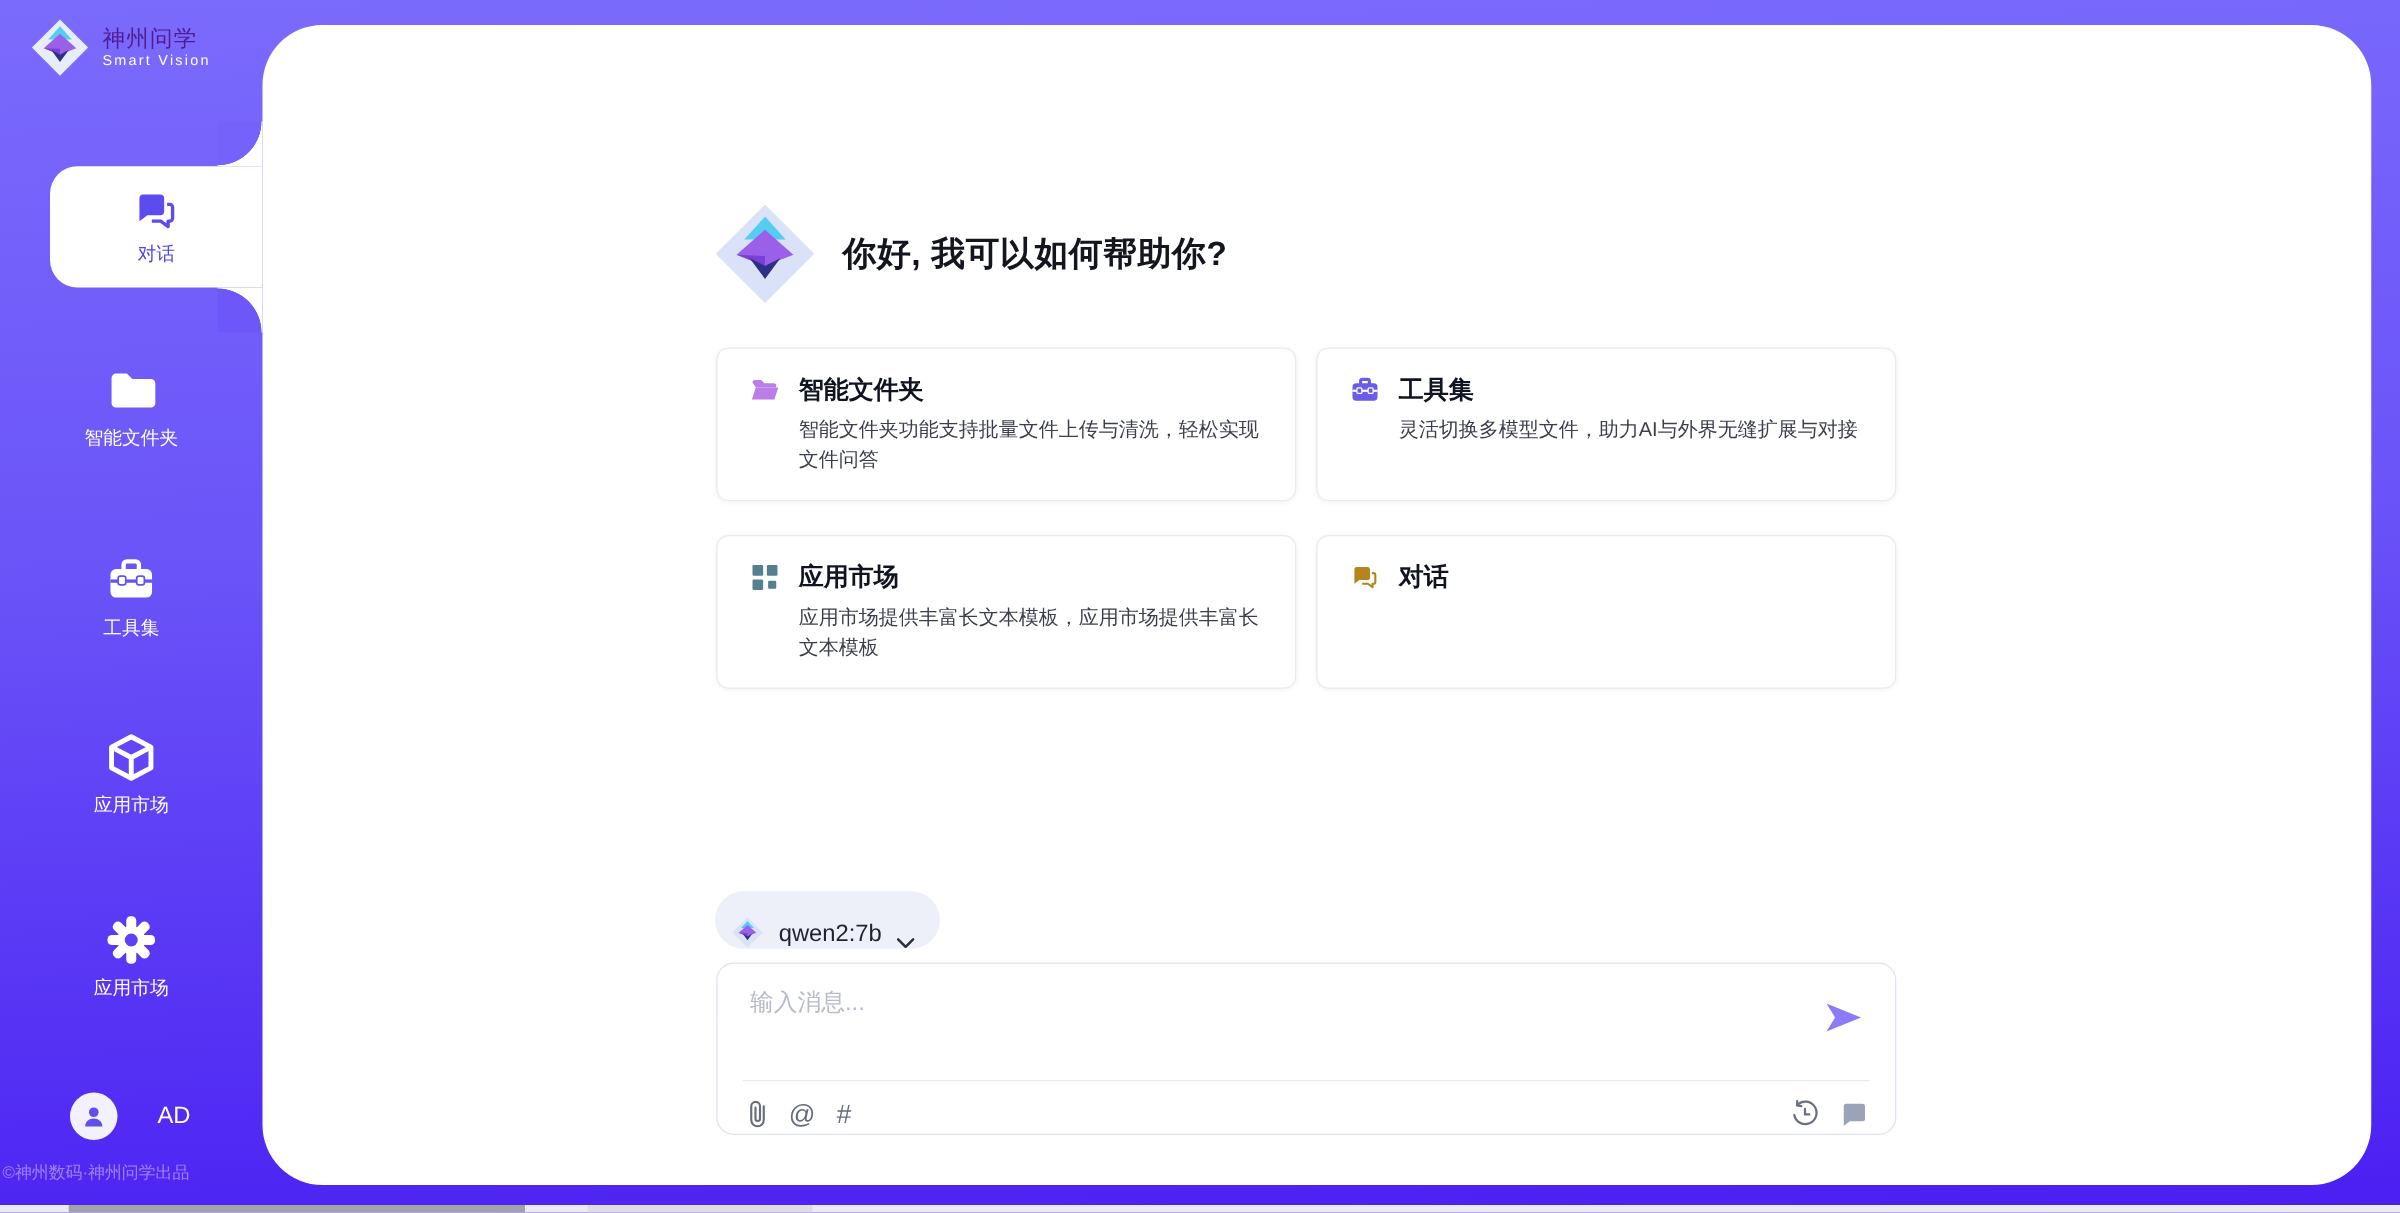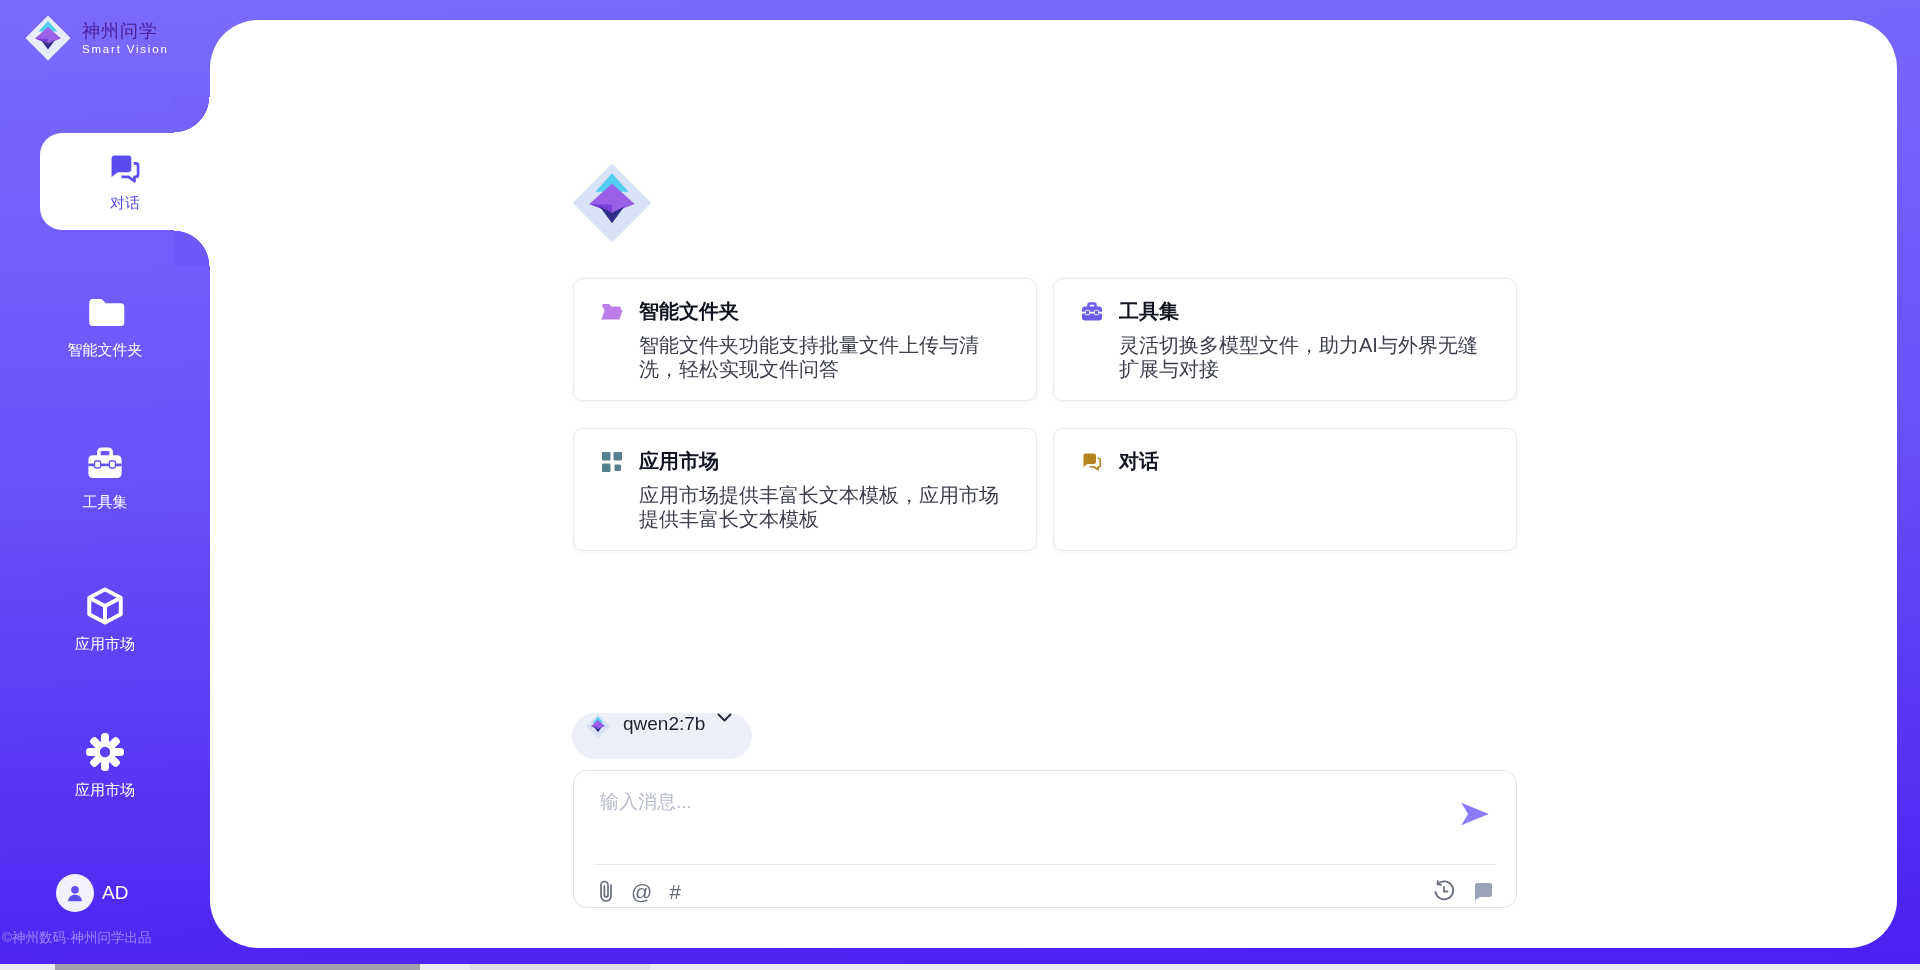--- a/index.html
+++ b/index.html
@@ -18,43 +18,43 @@
   .nav-item{position:absolute;left:0;width:210px;display:flex;flex-direction:column;
     align-items:center;gap:8px;color:#fff;font-size:15px;cursor:pointer;}
   .nav-item .nav-label{color:inherit;}
   .nav-item.active{left:40px;top:133px;width:170px;height:97px;background:#fff;
     border-radius:22px 0 0 22px;justify-content:center;gap:6px;color:#4f46e8;z-index:2;}
   .fillet{position:absolute;width:36px;height:36px;left:174px;z-index:2;}
   .fillet.top{top:97px;background:radial-gradient(circle 36px at 0 0,#7462fa 0 35px,#ffffff 35.5px);}
   .fillet.bottom{top:230px;background:radial-gradient(circle 36px at 0 100%,#6d57f8 0 35px,#ffffff 35.5px);}
   .nav-2{top:291px;} .nav-3{top:443px;} .nav-4{top:585px;} .nav-5{top:731px;}
 
-  .user-row{position:absolute;left:56px;top:874px;display:flex;align-items:center;gap:8px;cursor:pointer;}
+  .user-row{position:absolute;left:56px;top:874px;display:flex;align-items:center;gap:32px;cursor:pointer;}
   .avatar{width:38px;height:38px;border-radius:50%;background:#f3f1fd;display:flex;
     align-items:center;justify-content:center;}
   .user-name{color:#fff;font-size:19px;}
   .sidebar-footer{position:absolute;left:2px;top:929px;color:rgba(255,255,255,0.42);font-size:13.5px;}
 
   
   .greeting{position:absolute;left:360px;top:141px;display:flex;align-items:center;gap:20px;}
   .greeting h1{margin:0;font-size:27px;font-weight:700;color:#14161f;letter-spacing:0.5px;}
 
   
   .card{position:absolute;width:464px;height:123px;background:#fff;border:1px solid #e8eaf2;
     border-radius:10px;box-sizing:border-box;padding:19px 26px;cursor:pointer;
     box-shadow:0 1px 4px rgba(40,45,80,0.05);}
   .card-head{display:flex;align-items:center;gap:15px;}
   .card-title{font-size:20px;font-weight:700;color:#101320;}
-  .card-desc{margin:8px 0 0 39px;font-size:20px;color:#3c3f4b;line-height:24px;}
+  .card-desc{margin:8px 0 0 39px;font-size:16px;color:#3c3f4b;line-height:24px;}
   .card-1{left:363px;top:258px;} .card-2{left:843px;top:258px;}
   .card-3{left:363px;top:408px;} .card-4{left:843px;top:408px;}
 
   
   .model-pill{position:absolute;left:362px;top:693px;height:46px;padding:0 20px 0 13px;
-    background:#eef0f9;border-radius:23px;display:flex;align-items:flex-start;gap:12px;cursor:pointer;}
+    background:#eef0f9;border-radius:23px;display:flex;align-items:flex-end;gap:12px;cursor:pointer;}
   .model-label{font-size:19px;color:#1f2233;}
 
   
   .composer{position:absolute;left:363px;top:750px;width:944px;height:138px;background:#fff;
     border:1.5px solid #dfe2ee;border-radius:14px;box-sizing:border-box;}
   .composer textarea{position:absolute;left:24px;top:16px;width:820px;height:56px;border:none;
     outline:none;resize:none;background:transparent;font-size:19px;color:#1d4ed8;
     font-family:"Liberation Sans","DejaVu Sans",sans-serif;}
   .composer textarea::placeholder{color:#b7bbcb;}
   .send-btn{position:absolute;right:24px;top:26px;cursor:pointer;line-height:0;}
@@ -155,20 +155,21 @@
 <div class="main-panel">
 
   <div class="greeting">
     <svg width="84" height="84" viewBox="0 0 48 48">
       <polygon points="24,1.5 46.5,24 24,46.5 1.5,24" fill="#d9e2f6"></polygon>
       <polygon points="24,7 33.5,17.5 14.5,17.5" fill="#55cdf2"></polygon>
       <polygon points="24,13 37,24.5 24,29.5 11,24.5" fill="#9a60e8"></polygon>
       <polygon points="11,24.5 24,29.5 24,25" fill="#7a3fd8"></polygon>
       <polygon points="24,29.5 31,26 24,35.5 17,26" fill="#2e2f88"></polygon>
     </svg>
+    <h1>你好, 我可以如何帮助你?</h1>
   </div>
 
   <div class="card card-1">
     <div class="card-head">
       <svg width="24" height="24" viewBox="0 0 24 24">
         <path fill="#bb7de8" d="M2 6a2 2 0 0 1 2-2h5l2.5 2.5H19a2 2 0 0 1 2 2V10H4.7z"></path>
         <path fill="#bb7de8" d="M1.5 19.5L4.6 10h18l-3.1 9.5z"></path>
       </svg>
       <span class="card-title">智能文件夹</span>
     </div>

